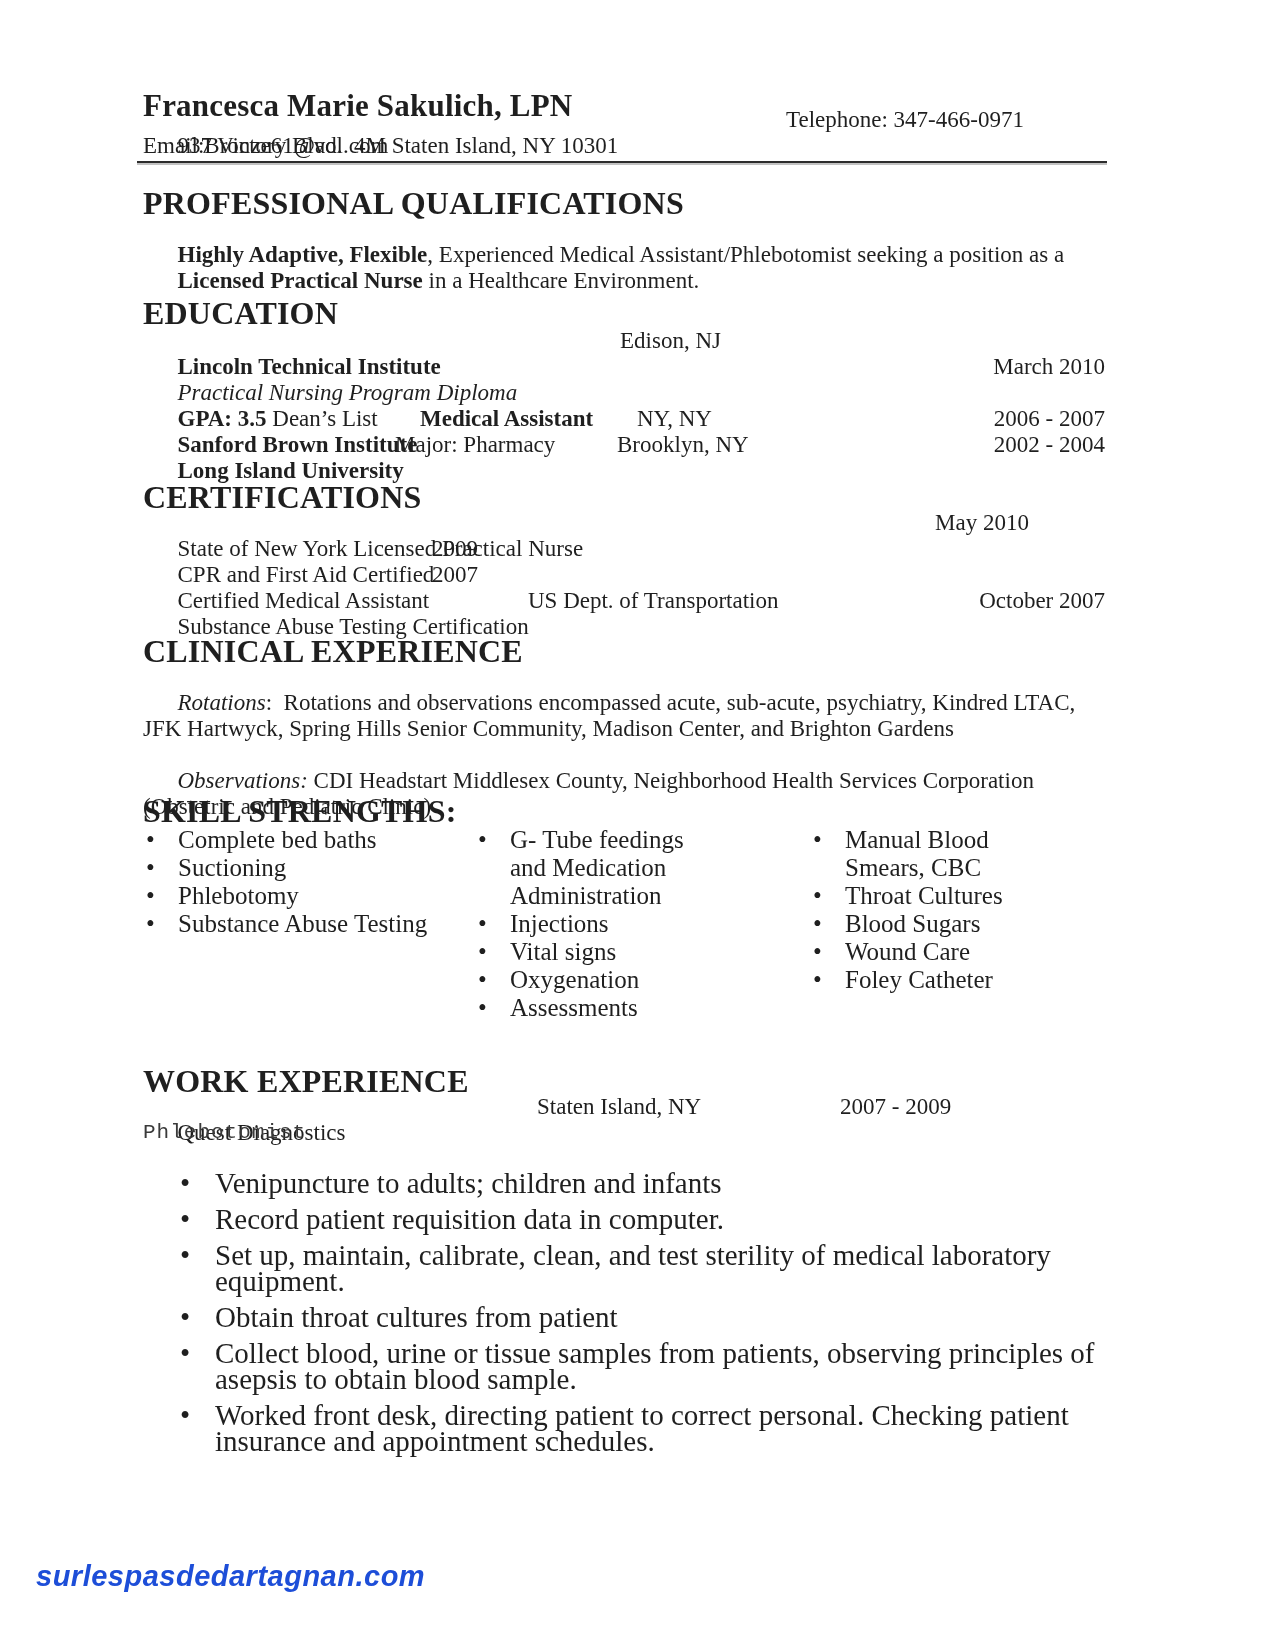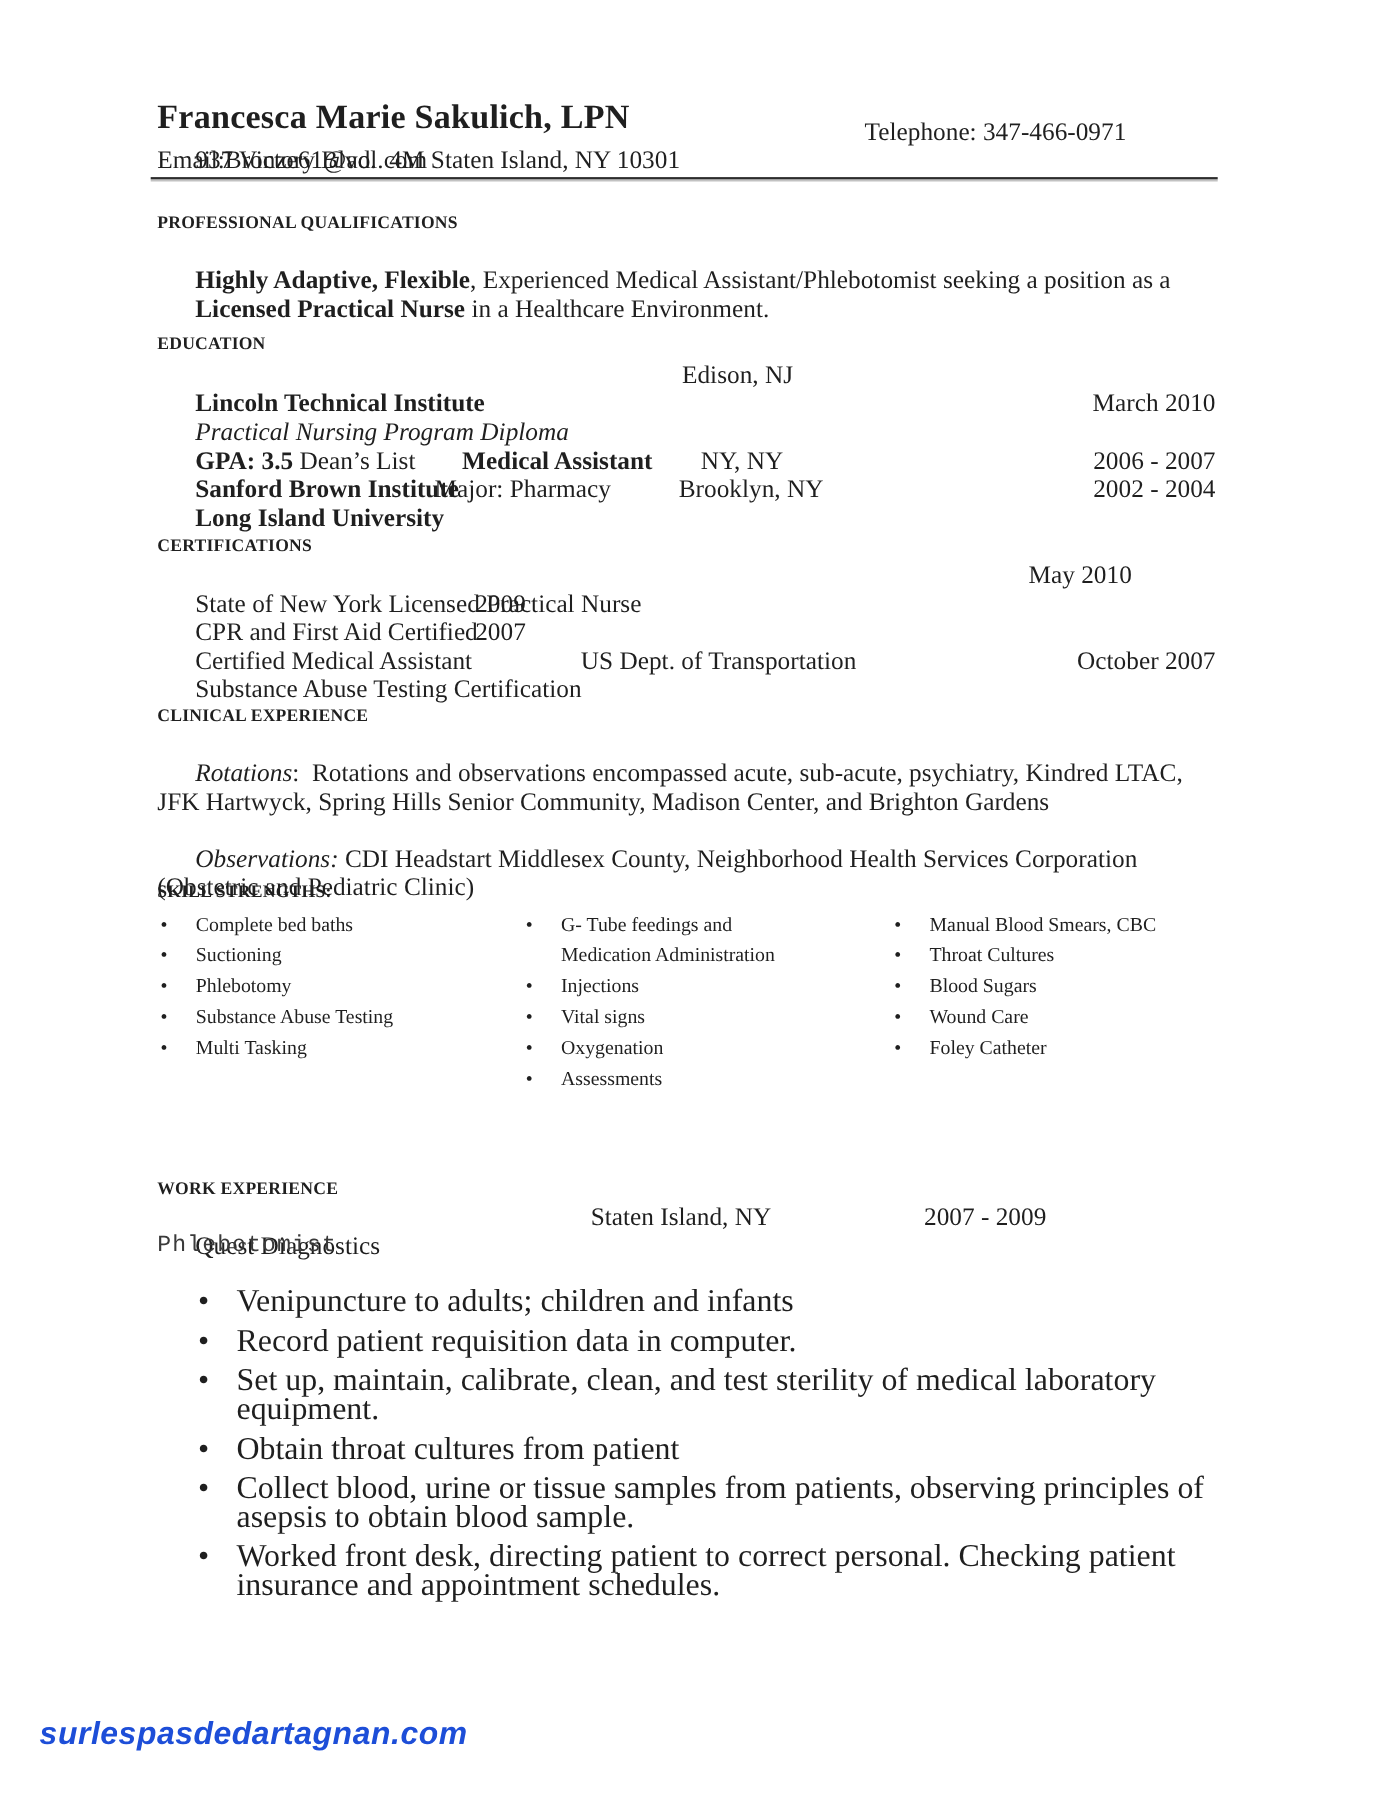--- a/index.html
+++ b/index.html
@@ -9,28 +9,28 @@
     background:#ffffff;
     font-family:"Liberation Serif", serif;
     color:#1f1f1f;
     overflow:hidden;
   }
   .doc{position:absolute;left:143px;top:0;width:962px;}
   .line{position:absolute;left:0;right:0;line-height:26px;font-size:23px;white-space:pre-wrap;}
   .b{font-weight:bold;}
   .i{font-style:italic;}
   .name{font-size:31px;font-weight:bold;letter-spacing:0.2px;line-height:36px;}
-  .h{font-size:16px;font-weight:bold;letter-spacing:0.2px;}
+  .h{font-size:32px;font-weight:bold;letter-spacing:0.2px;}
   .abs{position:absolute;top:0;}
   .r0{right:0;}
   .rule{position:absolute;left:-6px;right:-2px;height:2px;background:#2c2c2c;box-shadow:0 2px 0 #c2c2c2;}
   .para{position:absolute;left:0;right:0;font-size:23px;line-height:26px;white-space:pre-wrap;}
   .skills-col{position:absolute;top:0;}
   .skills-col ul{list-style:none;margin:0;padding:0;}
-  .skills-col li{position:relative;font-size:18px;line-height:28px;}
+  .skills-col li{position:relative;font-size:25px;line-height:28px;}
   .skills-col li::before{content:"•";position:absolute;left:-32px;top:0;}
   .duties{position:absolute;left:72px;width:885px;}
   .duties ul{list-style:none;margin:0;padding:0;}
   .duties li{position:relative;font-size:29px;line-height:26px;margin-bottom:10px;}
   .duties li::before{content:"•";position:absolute;left:-35px;top:0;}
   .mono{font-family:"Liberation Mono", monospace;font-size:21px;letter-spacing:1px;color:#3a3a3a;}
   .watermark{
     position:absolute;left:36px;top:1560px;
     font-family:"Liberation Sans", sans-serif;
     font-size:29px;font-weight:bold;letter-spacing:0.5px;
@@ -109,21 +109,20 @@
     </div>
 
     <div class="line h" style="top:798px;">SKILL STRENGTHS:</div>
     <div style="position:absolute;top:826px;left:0;right:0;height:210px;">
       <div class="skills-col" style="left:35px;width:300px;">
         <ul>
           <li>Complete bed baths</li>
           <li>Suctioning</li>
           <li>Phlebotomy</li>
           <li>Substance Abuse Testing</li>
-          <li>Multi Tasking</li>
         </ul>
       </div>
       <div class="skills-col" style="left:367px;width:200px;">
         <ul>
           <li>G- Tube feedings and Medication Administration</li>
           <li>Injections</li>
           <li>Vital signs</li>
           <li>Oxygenation</li>
           <li>Assessments</li>
         </ul>

